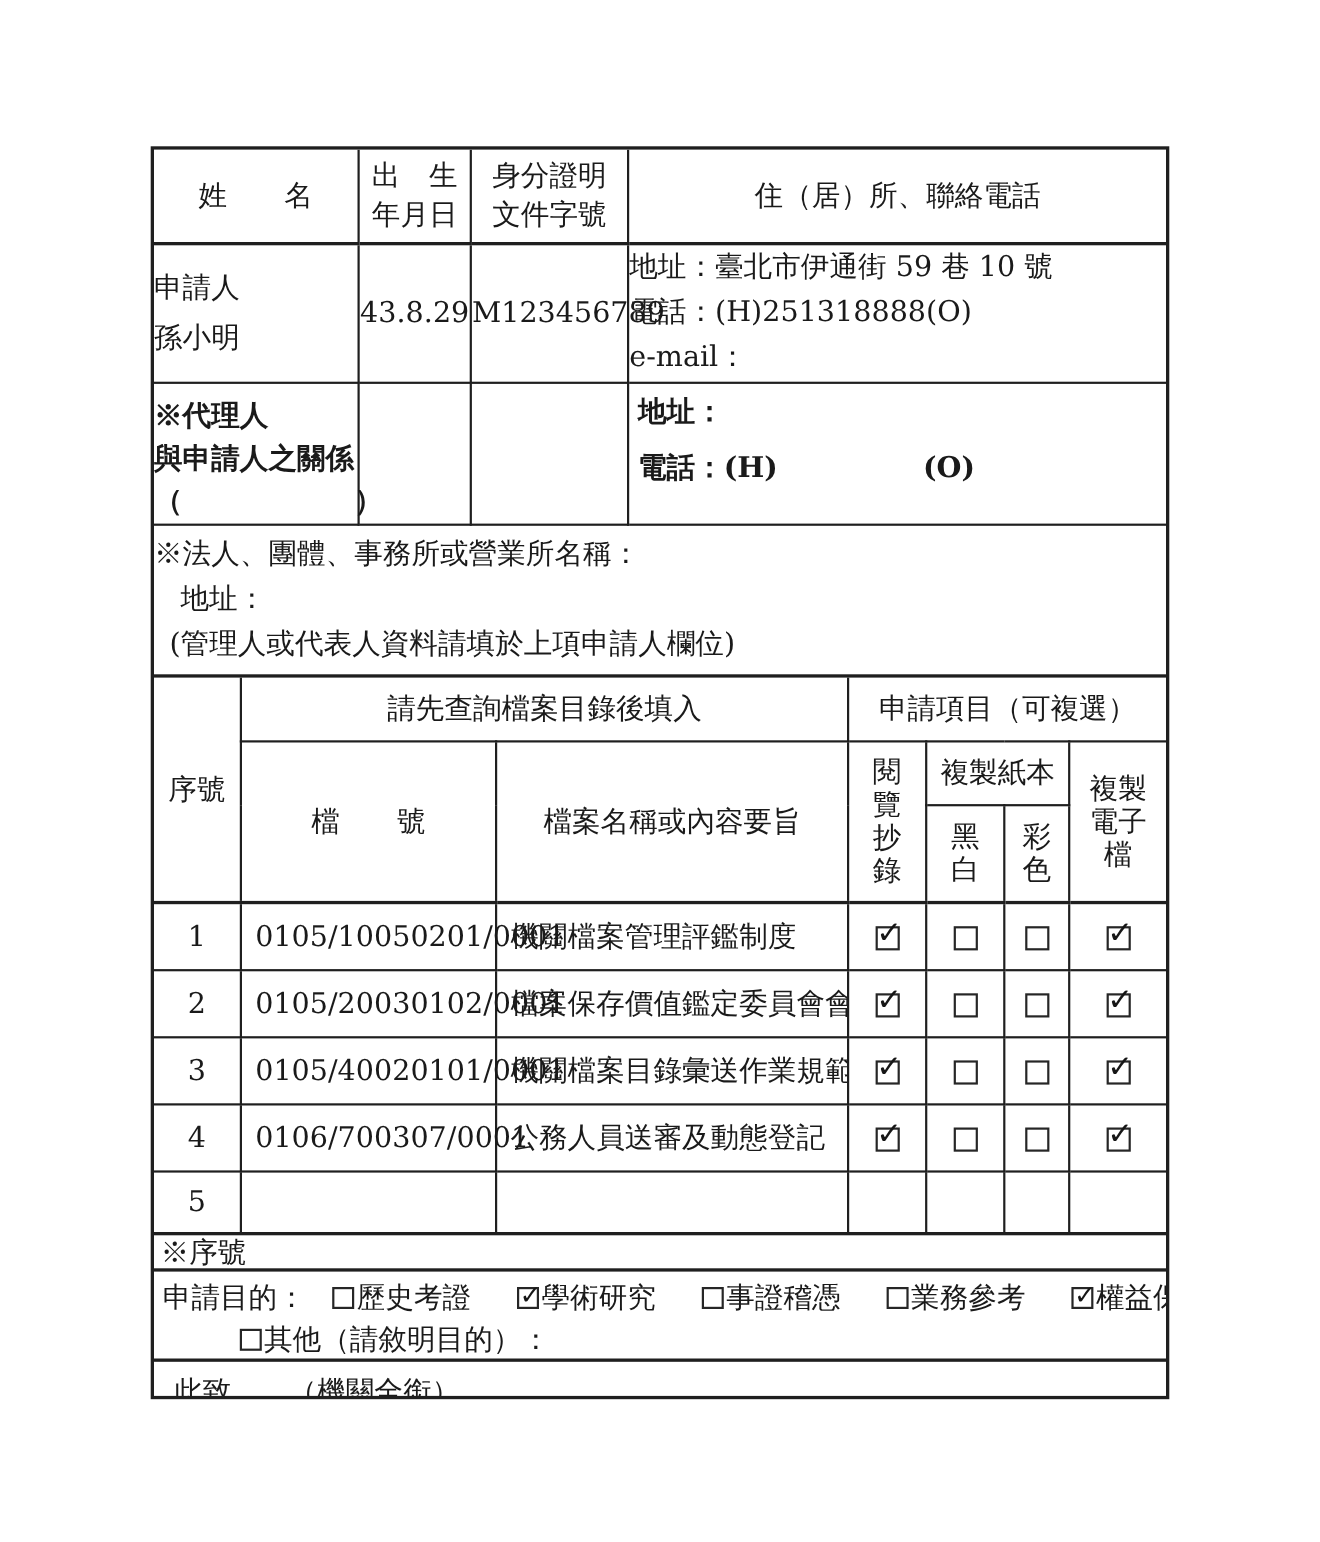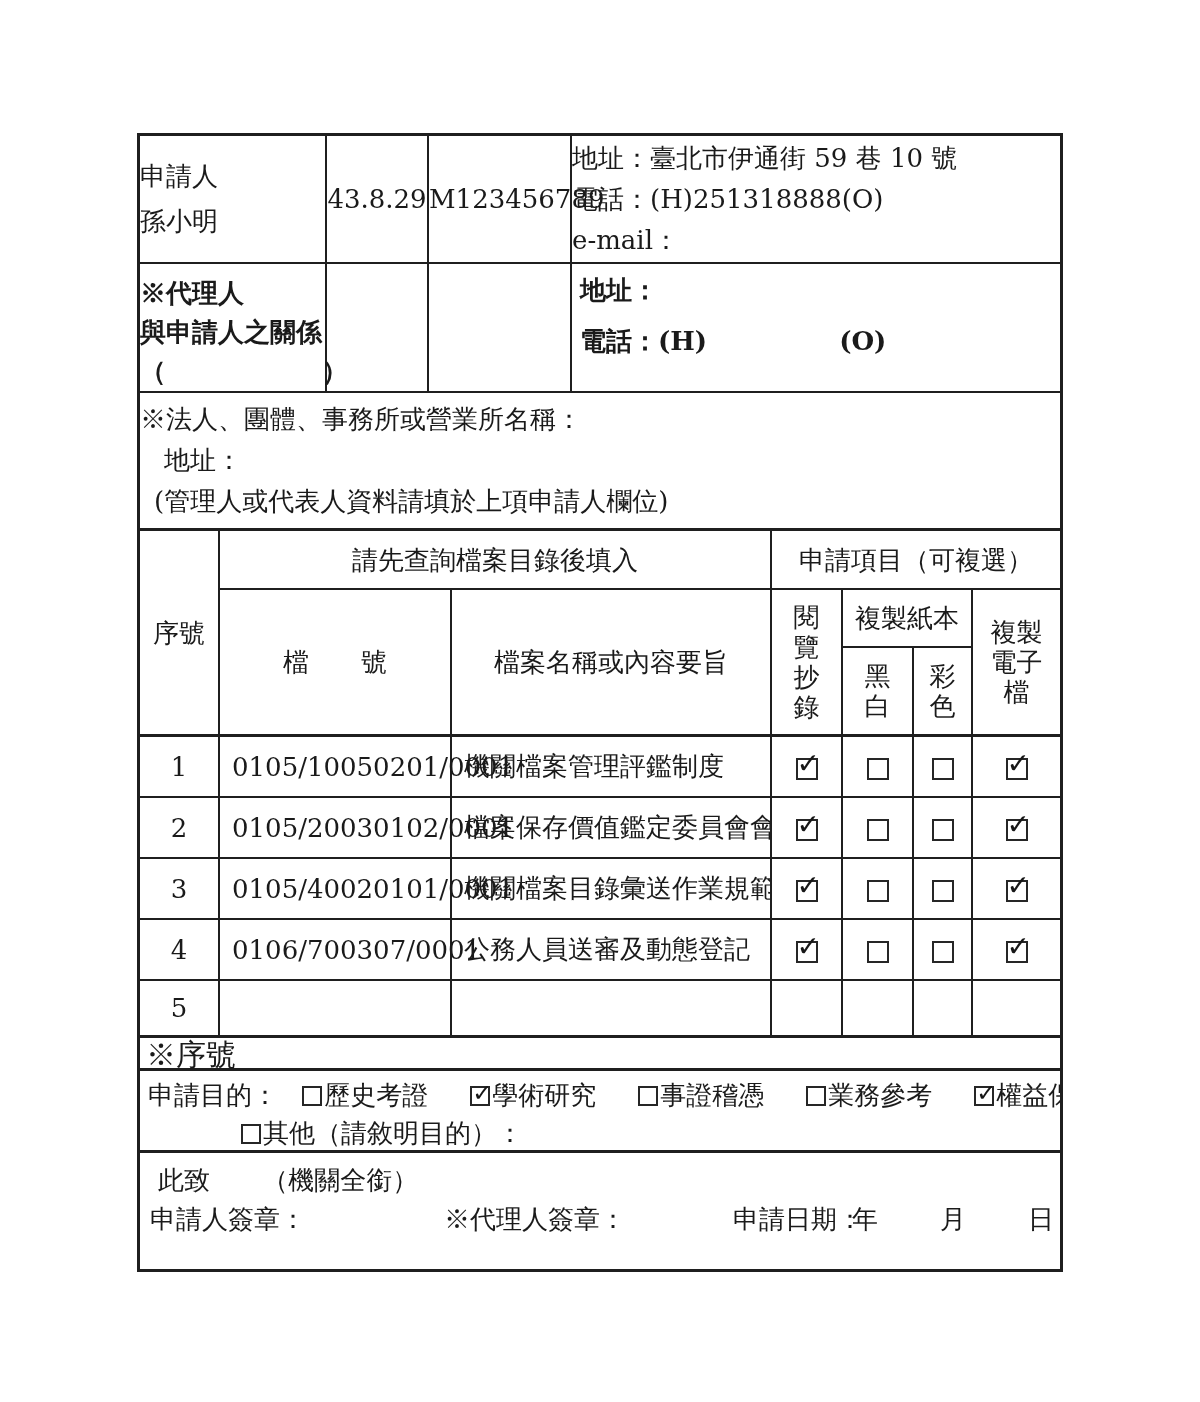--- a/index.html
+++ b/index.html
@@ -57,28 +57,28 @@
     content:"\2713";font-family:"DejaVu Sans","Liberation Sans",sans-serif;
     font-size:24px;line-height:24px;position:absolute;left:0px;top:-7px;color:#161616;
   }
 
   
   .note{height:168px;padding:10px 8px 0 6px;font-size:24px;line-height:39px;}
   .note-line{white-space:nowrap;}
   .note-line.indent{padding-left:68px;}
 
   
-  .orig-row{height:33px;position:relative;font-size:30px;line-height:29px;}
+  .orig-row{height:33px;position:relative;font-size:26px;line-height:29px;}
   .orig-label{position:absolute;left:6px;top:2px;}
   .orig-text{position:absolute;left:300px;top:2px;}
 
   
   .purpose{height:82px;padding-top:5px;font-size:26px;}
   .purpose-line1{padding-left:8px;line-height:38px;white-space:nowrap;}
-  .purpose-line2{padding-left:85px;line-height:38px;white-space:nowrap;}
+  .purpose-line2{padding-left:62px;line-height:38px;white-space:nowrap;}
   .purpose-item{margin-right:26px;margin-left:16px;}
   .purpose-line2 .purpose-item{margin-right:0;}
 
   
   .footer{height:73px;position:relative;font-size:26px;}
   .to-line{padding:10px 0 0 18px;}
   .to-paren{margin-left:44px;}
   .sign-line{position:relative;height:34px;margin-top:4px;}
   .sign-line span{position:absolute;top:0;white-space:nowrap;}
   .sp-applicant{left:10px;}
@@ -95,20 +95,26 @@
 
   <div class="section">
     <table class="ta">
       <colgroup>
           <col style="width:186px">
           <col style="width:102px">
           <col style="width:143px">
           <col>
         </colgroup>
       <tbody>
+          <tr class="ta-head" style="height:85px">
+        <td>姓　　名</td>
+        <td><span>出　生</span><br><span>年月日</span></td>
+        <td><span>身分證明</span><br><span>文件字號</span></td>
+        <td>住（居）所、聯絡電話</td>
+      </tr>
       <tr class="row-applicant" style="height:127px">
         <td class="role-cell">
           <div>申請人</div>
           <div>孫小明</div>
         </td>
         <td class="small-val">43.8.29</td>
         <td class="small-val">M123456789</td>
         <td class="contact-cell">
           <div class="contact-line">地址：臺北市伊通街 59 巷 10 號</div>
           <div class="contact-line">電話：(H)251318888(O)</div>

